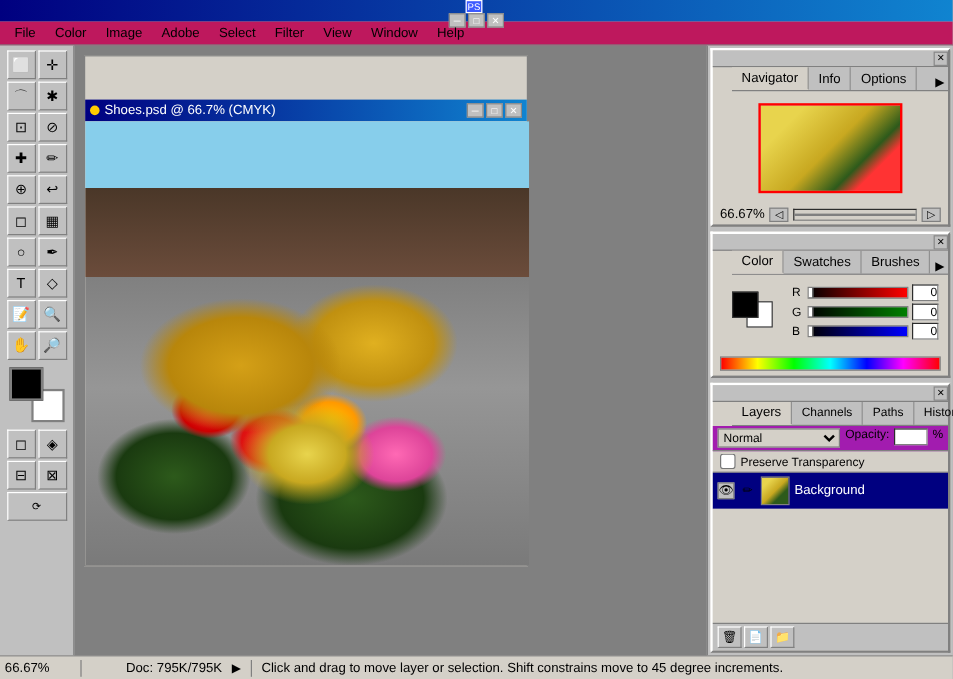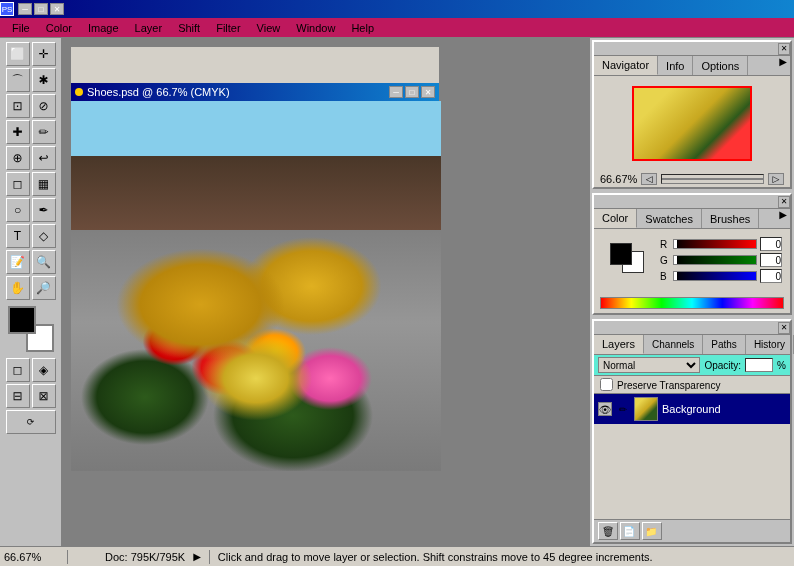--- a/index.html
+++ b/index.html
@@ -13,23 +13,24 @@
       user-select: none;
     }
 
     
     #title-bar {
       background: linear-gradient(to right, #000080, #1084d0);
       color: white;
       height: 18px;
       display: flex;
       align-items: center;
-      padding: 0 0;
+      padding: 0 20px;
       font-size: 11px;
       font-weight: normal;
+      flex-direction: column;
     }
     #title-bar .title-text { flex: 1; }
     #title-bar .win-controls { display: flex; gap: 2px; }
     #title-bar .win-btn {
       width: 14px; height: 12px;
       background: #c0c0c0;
       border: 1px solid #888;
       font-size: 8px;
       display: flex; align-items: center; justify-content: center;
       cursor: pointer;
@@ -282,24 +283,23 @@
     }
 
     .color-gradient-bar {
       height: 12px;
       margin: 4px 6px;
       background: linear-gradient(to right, #ff0000, #ffff00, #00ff00, #00ffff, #0000ff, #ff00ff, #ff0000);
       border: 1px solid #808080;
     }
     .layers-controls {
       display: flex;
-      align-items: center;
       padding: 2px 4px;
       gap: 4px;
-      background: #5eead4;
+      background: #a21caf;
       border-bottom: 1px solid #808080;
     }
     .blend-mode-select {
       flex: 1;
       height: 16px;
       font-size: 10px;
       border: 1px solid #808080;
       background: #d4d0c8;
     }
     .opacity-label { font-size: 10px; }
@@ -395,24 +395,25 @@
       width: 12px; height: 12px;
       background: #c0c0c0;
       border: 1px solid #888;
       font-size: 8px;
       display: flex; align-items: center; justify-content: center;
       cursor: pointer;
     }
 
     .panel-tabs-row {
       display: flex;
-      align-items: flex-start;
+      align-items: flex-end;
       background: #c0c0c0;
       border-bottom: 1px solid #808080;
       height: 20px;
+      margin-left: 16px;
     }
     .panel-tabs-row .ptab {
       padding: 2px 8px;
       font-size: 11px;
       cursor: pointer;
       border-right: 1px solid #909090;
       height: 100%;
       display: flex; align-items: center;
     }
     .panel-tabs-row .ptab.active {
@@ -435,22 +436,22 @@
     <div class="win-btn">─</div>
     <div class="win-btn">□</div>
     <div class="win-btn">✕</div>
   </div>
 </div>
 
 <div id="menu-bar">
   <span class="menu-item">File</span>
   <span class="menu-item">Color</span>
   <span class="menu-item">Image</span>
-  <span class="menu-item">Layer</span>
-  <span class="menu-item">Shift</span>
+  <span class="menu-item">Adobe</span>
+  <span class="menu-item">Select</span>
   <span class="menu-item">Filter</span>
   <span class="menu-item">View</span>
   <span class="menu-item">Window</span>
   <span class="menu-item">Help</span>
 </div>
 
 <div id="main">
 
   <div id="toolbox">
     <div class="tool-row">

